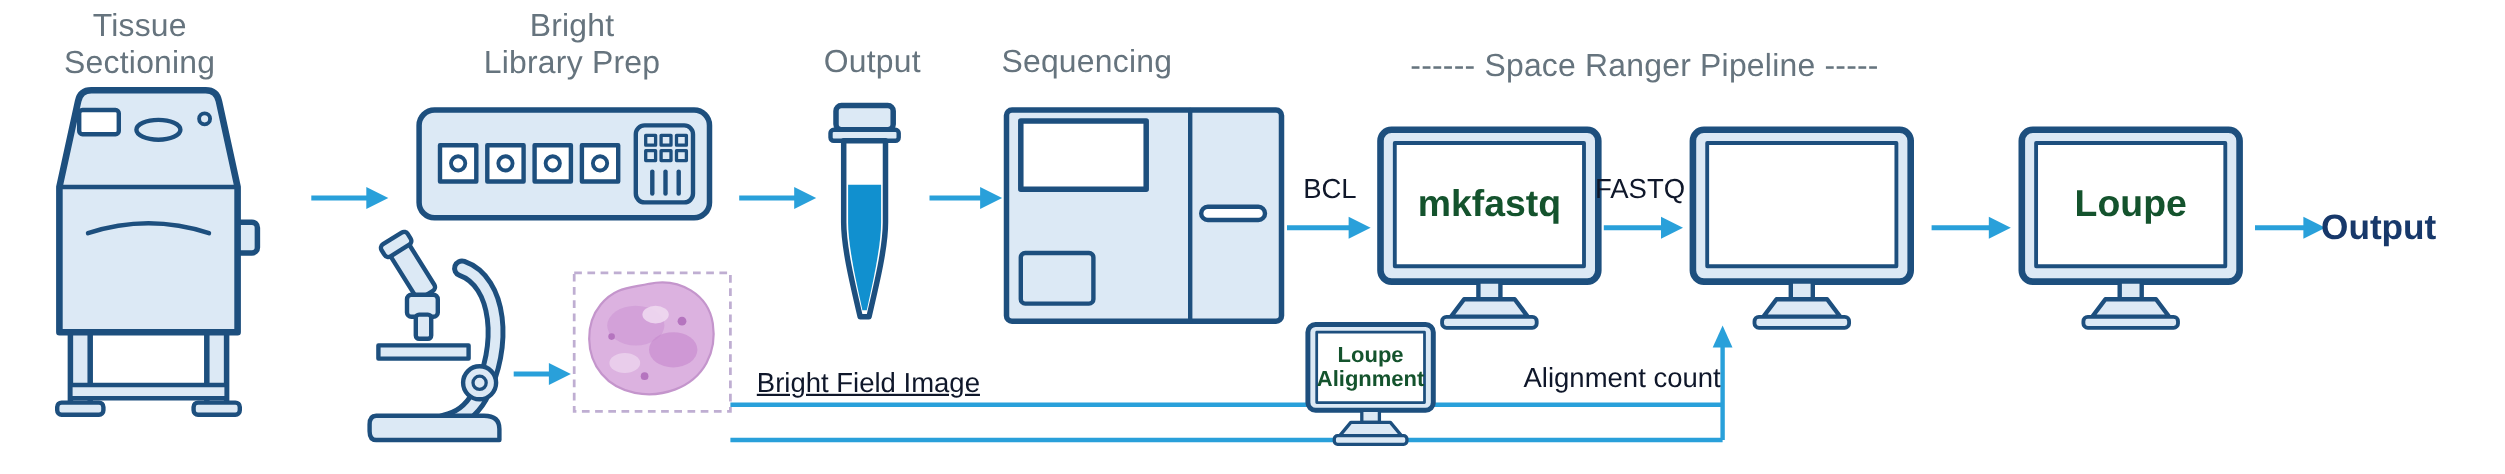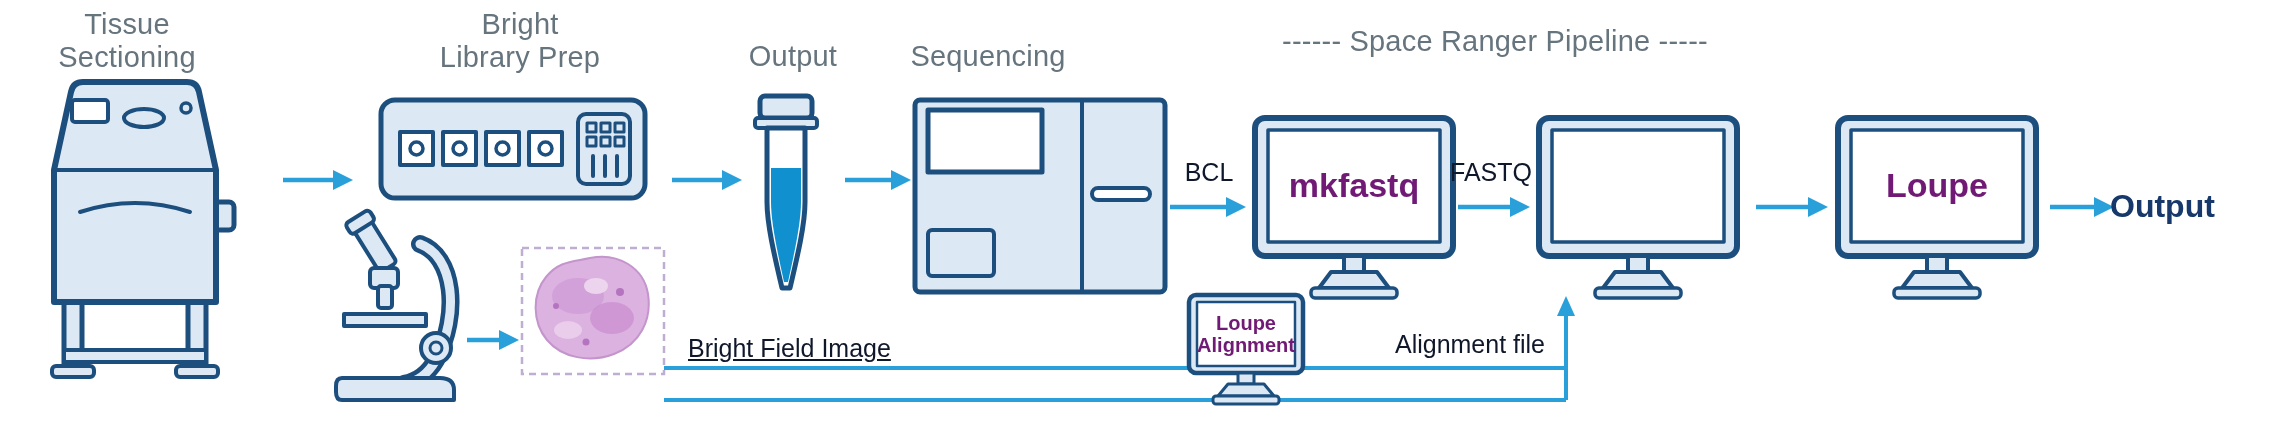--- a/index.html
+++ b/index.html
@@ -24,21 +24,21 @@
     position:absolute;
     color:#0f172a;
     font-size:25px;
     white-space:nowrap;
   }
   .montxt{
     position:absolute;
     display:flex;
     align-items:center;
     justify-content:center;
-    color:#701a75;
+    color:#14532d;
     font-weight:bold;
     font-size:34px;
     text-align:center;
     white-space:pre-line;
     line-height:1.1;
   }
   .outtxt{
     position:absolute;
     color:#17386a;
     font-weight:bold;
@@ -57,21 +57,21 @@
 <body>
 
 <div id="canvas">
 
   <div class="hdr" style="left:27px;top:8px;width:200px;">Tissue
 Sectioning</div>
   <div class="hdr" style="left:420px;top:8px;width:200px;">Bright
 Library Prep</div>
   <div class="hdr" style="left:713px;top:40px;width:160px;">Output</div>
   <div class="hdr" style="left:888px;top:40px;width:200px;">Sequencing</div>
-  <div class="hdr" style="left:1245px;top:25px;width:500px;">------ Space Ranger Pipeline -----</div>
+  <div class="hdr" style="left:1245px;top:44px;width:500px;">------ Space Ranger Pipeline -----</div>
 
   <svg style="left:38px;top:66px;" width="212" height="322" viewBox="0 0 212 322">
     <rect x="26" y="232" width="18" height="74" class="lite ol" stroke-width="5"></rect>
     <rect x="150" y="232" width="18" height="74" class="lite ol" stroke-width="5"></rect>
     <rect x="26" y="284" width="142" height="12" class="lite ol" stroke-width="4"></rect>
     <rect x="14" y="300" width="42" height="11" rx="4" class="lite ol" stroke-width="4"></rect>
     <rect x="138" y="300" width="42" height="11" rx="4" class="lite ol" stroke-width="4"></rect>
     <rect x="176" y="136" width="20" height="28" rx="5" class="lite ol" stroke-width="5"></rect>
     <path d="M16,236 L16,104 L33,26 Q35,16 45,16 L149,16 Q159,16 161,26 L178,104 L178,236 Z" class="lite ol" stroke-width="6"></path>
     <rect x="34" y="34" width="36" height="22" rx="3" class="wht ol" stroke-width="4"></rect>
@@ -225,16 +225,16 @@
     <rect x="52" y="81" width="16" height="11" class="lite ol" stroke-width="3"></rect>
     <path d="M42,92 L78,92 L88,104 L32,104 Z" class="lite ol" stroke-width="3"></path>
     <rect x="27" y="104" width="66" height="8" rx="3" class="lite ol" stroke-width="3"></rect>
   </svg>
   <div class="montxt" style="left:1197px;top:302px;width:98px;height:64px;font-size:20px;">Loupe
 Alignment</div>
 
   <div class="navytxt" style="left:1178px;top:158px;width:62px;text-align:center;">BCL</div>
   <div class="navytxt" style="left:1450px;top:158px;width:88px;text-align:left;">FASTQ</div>
   <div class="navytxt" style="left:688px;top:334px;text-decoration:underline;">Bright Field Image</div>
-  <div class="navytxt" style="left:1385px;top:330px;width:170px;text-align:center;">Alignment file</div>
+  <div class="navytxt" style="left:1385px;top:330px;width:170px;text-align:center;">Alignment count</div>
   <div class="outtxt" style="left:2110px;top:188px;">Output</div>
 
 </div>
 
 </body></html>

